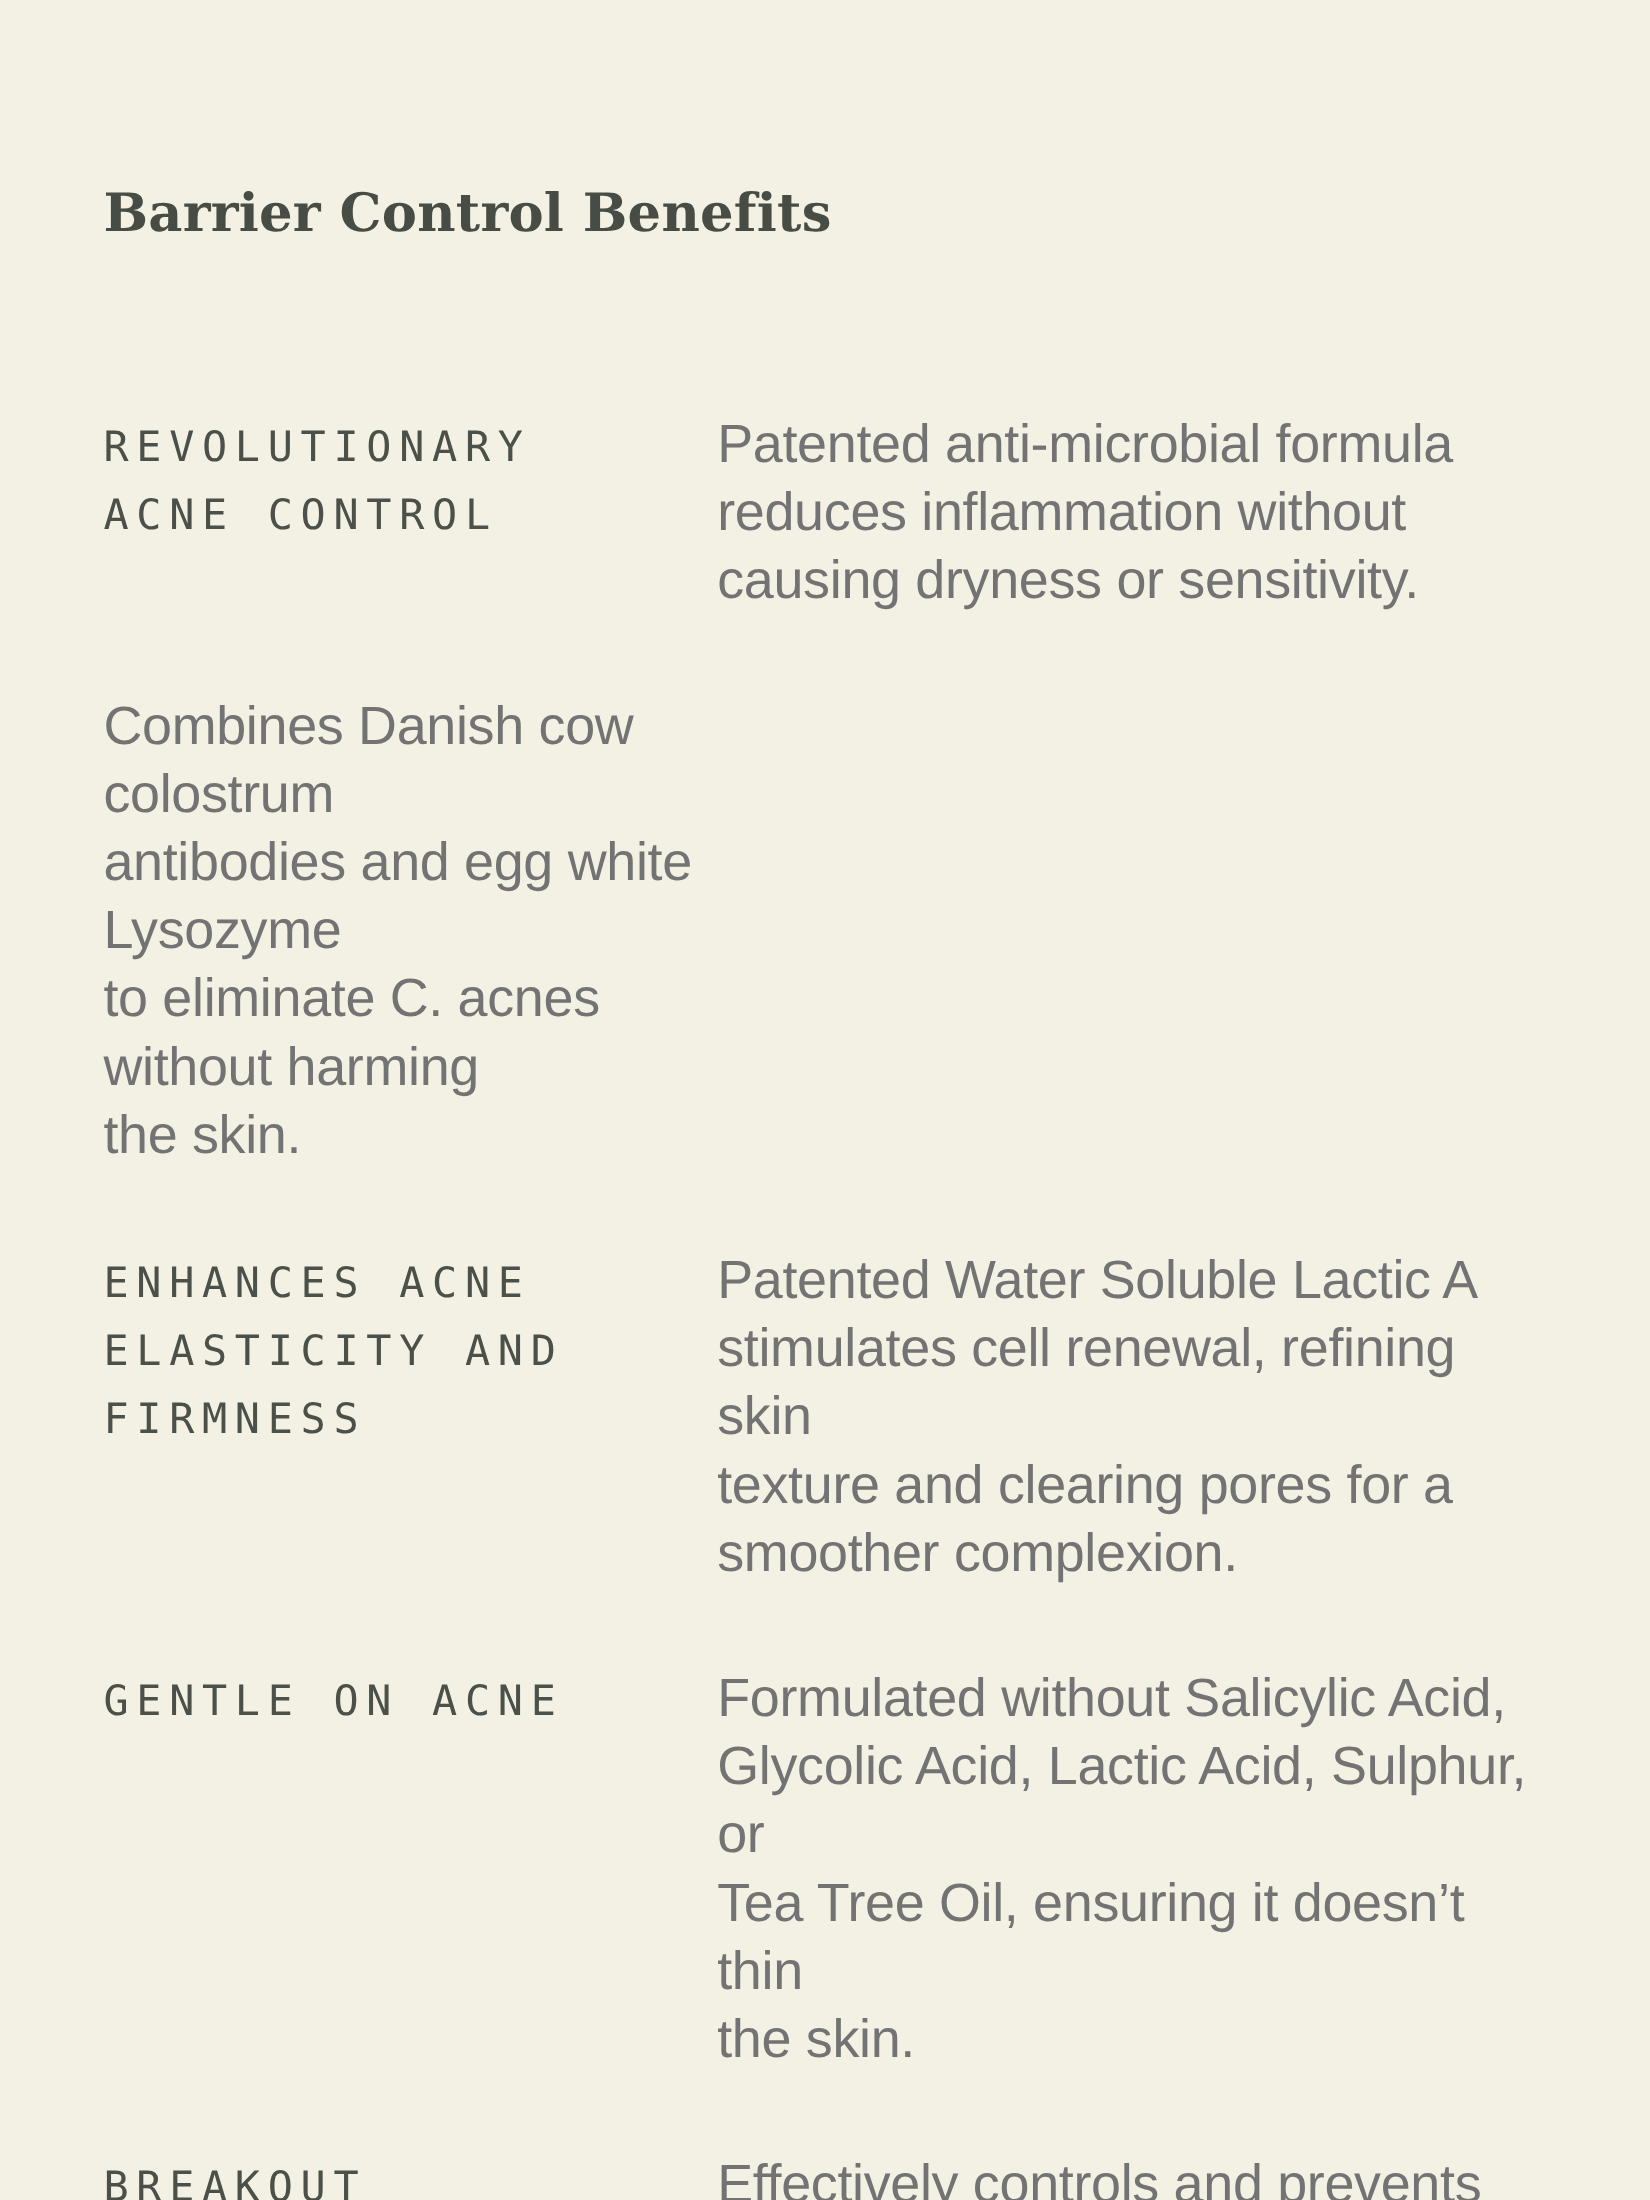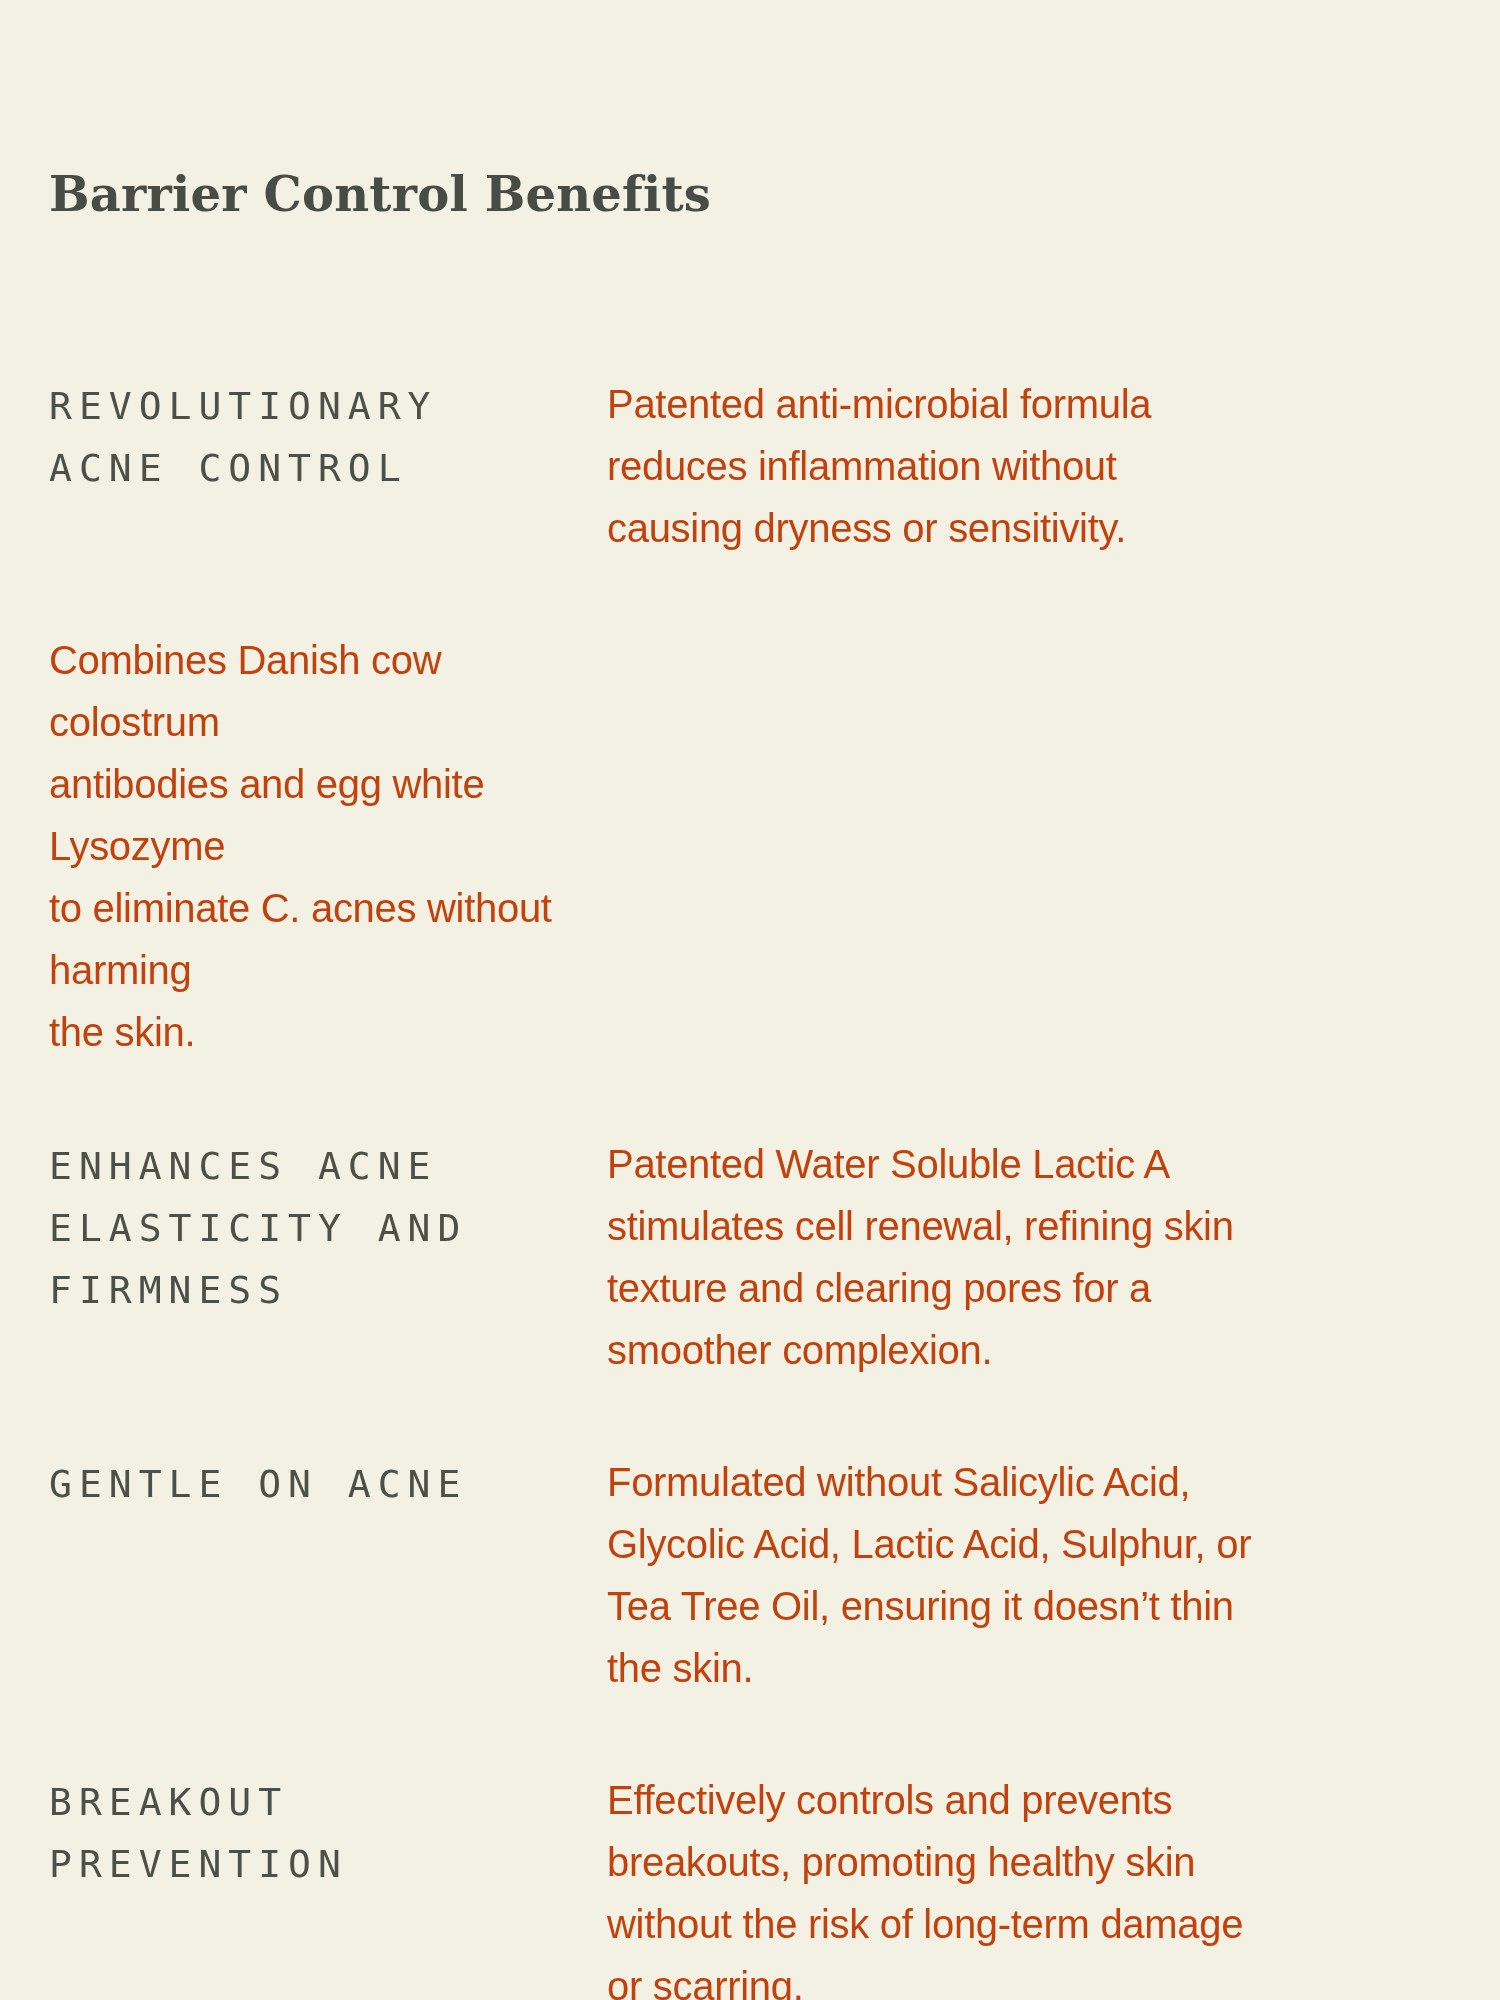--- a/index.html
+++ b/index.html
@@ -10,21 +10,21 @@
     width: 1500px;
     height: 2000px;
     background: #F2F1E3;
     font-family: "Liberation Sans", sans-serif;
     overflow: hidden;
   }
   .page {
     box-sizing: border-box;
     width: 1500px;
     height: 2000px;
-    padding: 170px 80px 0 49px;
+    padding: 170px 80px 0 94px;
   }
   .page-title {
     font-family: "DejaVu Serif", "Liberation Serif", serif;
     font-weight: 600;
     font-size: 48px;
     line-height: 48px;
     letter-spacing: 0.2px;
     color: #474C45;
     margin: 0 0 155px 0;
   }
@@ -42,24 +42,24 @@
     font-family: "DejaVu Sans Mono", "Liberation Mono", monospace;
     font-size: 38px;
     line-height: 62px;
     letter-spacing: 7px;
     color: #4B5048;
     white-space: pre-line;
     margin-top: 2px;
   }
   .benefit-desc {
     font-family: "Liberation Sans", sans-serif;
-    font-size: 40px;
+    font-size: 49px;
     line-height: 62px;
     letter-spacing: -0.3px;
-    color: #c2410c;
+    color: #737373;
     white-space: pre-line;
   }
 </style>
 </head>
 <body>
 
 <div class="page">
   <h2 class="page-title">Barrier Control Benefits</h2>
 
   <div class="benefits">

